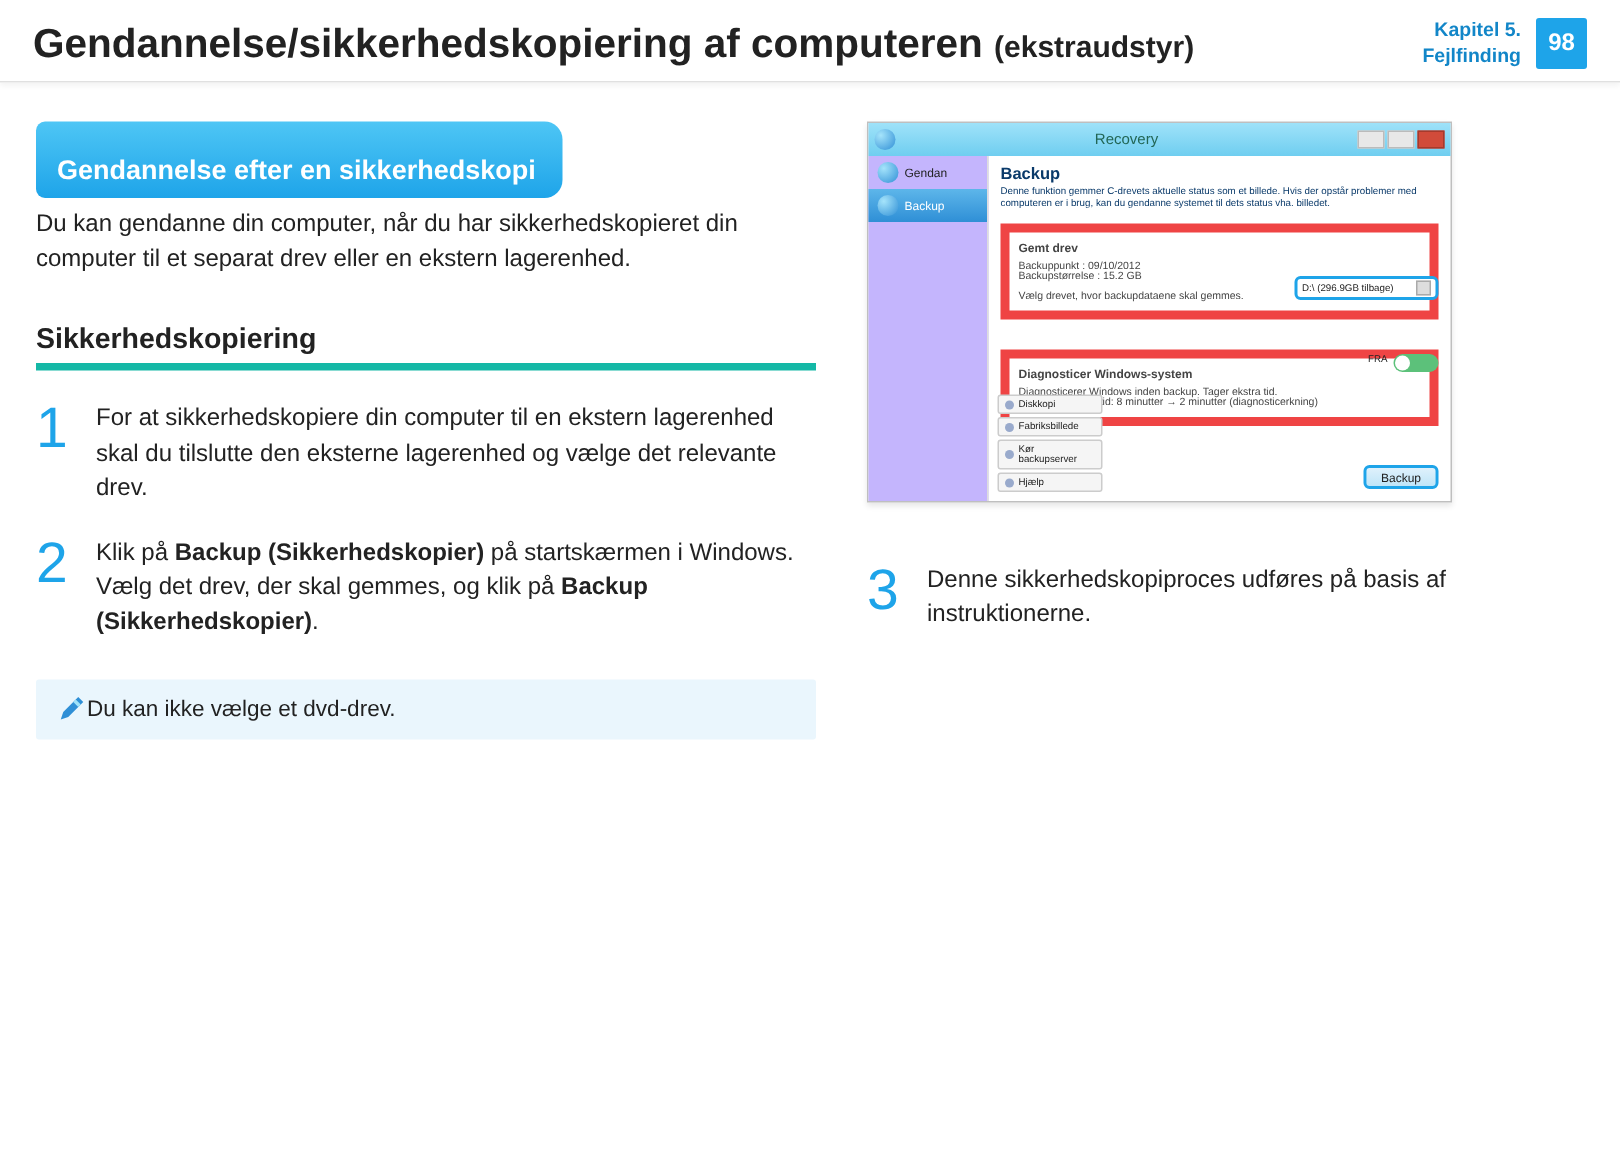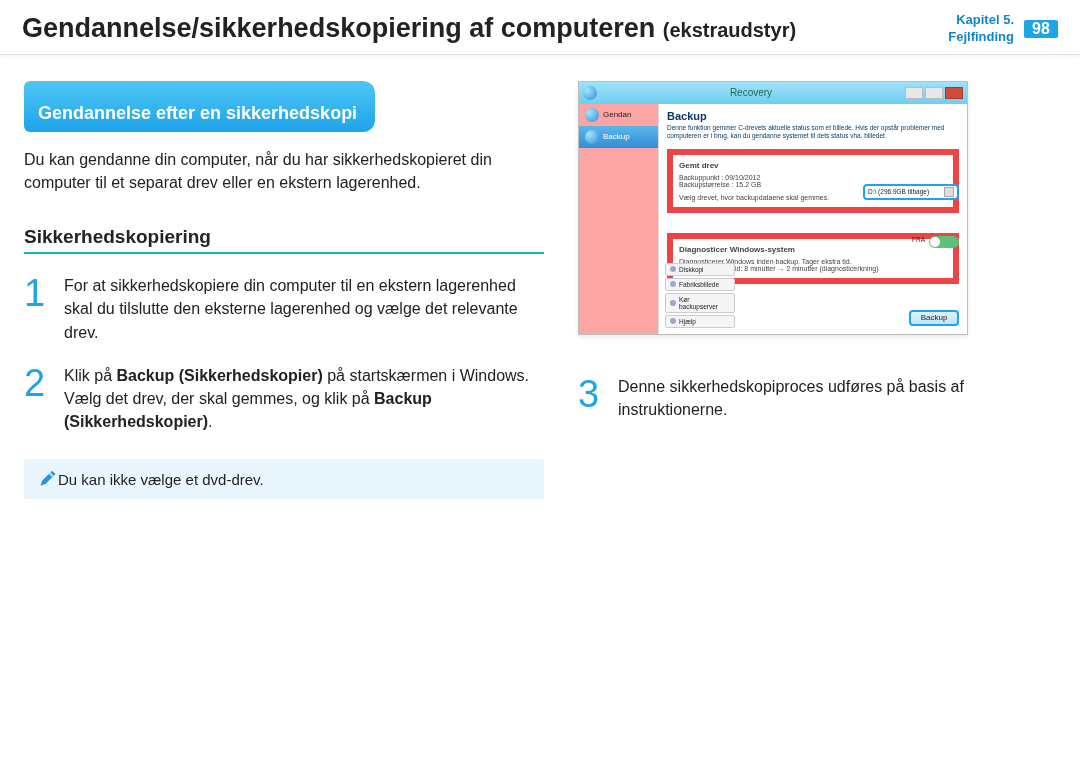--- a/index.html
+++ b/index.html
@@ -17,21 +17,21 @@
     display: flex;
     align-items: center;
     padding: 12px 22px 8px 22px;
     border-bottom: 1px solid #e0e0e0;
     box-shadow: 0 2px 4px rgba(0,0,0,0.05);
   }
   .hdr-title { font-size: 27px; font-weight: 700; flex: 1; }
   .hdr-title .sub { font-size: 20px; font-weight: 600; }
   .hdr-right { text-align: right; font-size: 13px; font-weight: 700; color: #1286c8; margin-right: 10px; line-height: 1.3; }
   .hdr-page {
-    width: 34px; height: 18px;
+    width: 34px; height: 34px;
     background: #1ea4e9; color: #fff;
     display: flex; align-items: center; justify-content: center;
     font-size: 16px; font-weight: 600; border-radius: 2px;
   }
 
   
   .cols {
     display: flex;
     padding: 26px 24px 0 24px;
     gap: 34px;
@@ -41,22 +41,22 @@
 
   
   .pill {
     display: inline-block;
     background: linear-gradient(180deg,#4ec6f5 0%,#1ea4e9 100%);
     color: #fff; font-weight: 700;
     font-size: 18px;
     padding: 22px 18px 8px 14px;
     border-radius: 6px 12px 12px 6px;
   }
-  .intro { font-size: 16px; line-height: 1.45; margin-top: 16px; }
-  .sect-h { font-size: 19px; font-weight: 700; margin-top: 32px; border-bottom: 2px solid #14b8a6; padding-bottom: 4px; }
+  .intro { font-size: 16px; line-height: 1.45; margin-top: 6px; }
+  .sect-h { font-size: 19px; font-weight: 700; margin-top: 32px; border-bottom: 5px solid #14b8a6; padding-bottom: 4px; }
 
   
   .step { display: flex; gap: 12px; margin-top: 20px; font-size: 16px; line-height: 1.45; }
   .step-num { font-size: 38px; font-weight: 400; color: #1ea4e9; line-height: 1; min-width: 28px; }
   .step-body { flex: 1; }
 
   
   .note {
     margin-top: 26px;
     background: #eaf6fd;
@@ -80,21 +80,21 @@
     background: linear-gradient(180deg,#9fe2f9,#6fcef0);
     height: 22px; display: flex; align-items: center;
     padding: 0 4px;
     position: relative;
   }
   .shot-titlebar .ttl { flex:1; text-align:center; font-size:10px; color:#265; }
   .shot-titlebar .winbtns { display:flex; gap:2px; }
   .winbtn { width:18px; height:12px; background:#e8e8e8; border:1px solid #bbb; }
   .winbtn.close { background:#d14b3a; border-color:#a63a2c; }
   .shot-body { display:flex; height: 230px; }
-  .shot-side { width: 80px; background:#fca5a5; border-right:1px solid #ddd; }
+  .shot-side { width: 80px; background:#c4b5fd; border-right:1px solid #ddd; }
   .side-item { display:flex; align-items:center; gap:4px; padding:4px 6px; font-size:8px; }
   .side-item.active { background: linear-gradient(180deg,#5db6ea,#2f8fd6); color:#fff; }
   .side-globe { width:14px;height:14px;border-radius:50%; background:radial-gradient(circle at 30% 30%,#a5e4fb,#2f8fd6); }
   .shot-main { flex:1; padding:6px 8px; position:relative; }
   .shot-main h4 { font-size:11px; color:#0a3a6a; margin-bottom:2px; }
   .shot-main .desc { font-size:6.5px; color:#0a3a6a; margin-bottom:8px; line-height:1.3; }
   .panel { border:6px solid #ef4444; padding:6px; margin-bottom:6px; font-size:7px; color:#444; }
   .panel-title { font-size:8px; font-weight:700; margin-bottom:4px; }
   .drive-sel {
     position:absolute; right:8px; top:80px;

